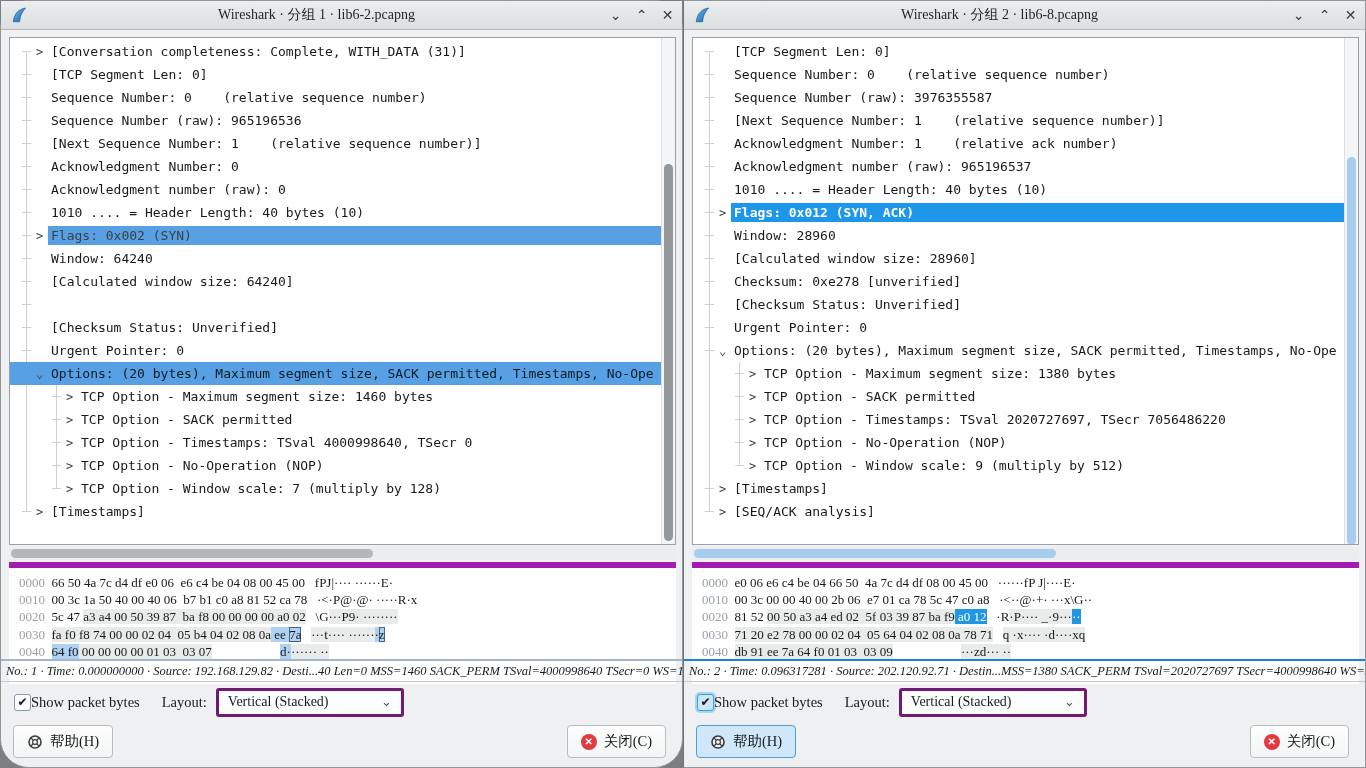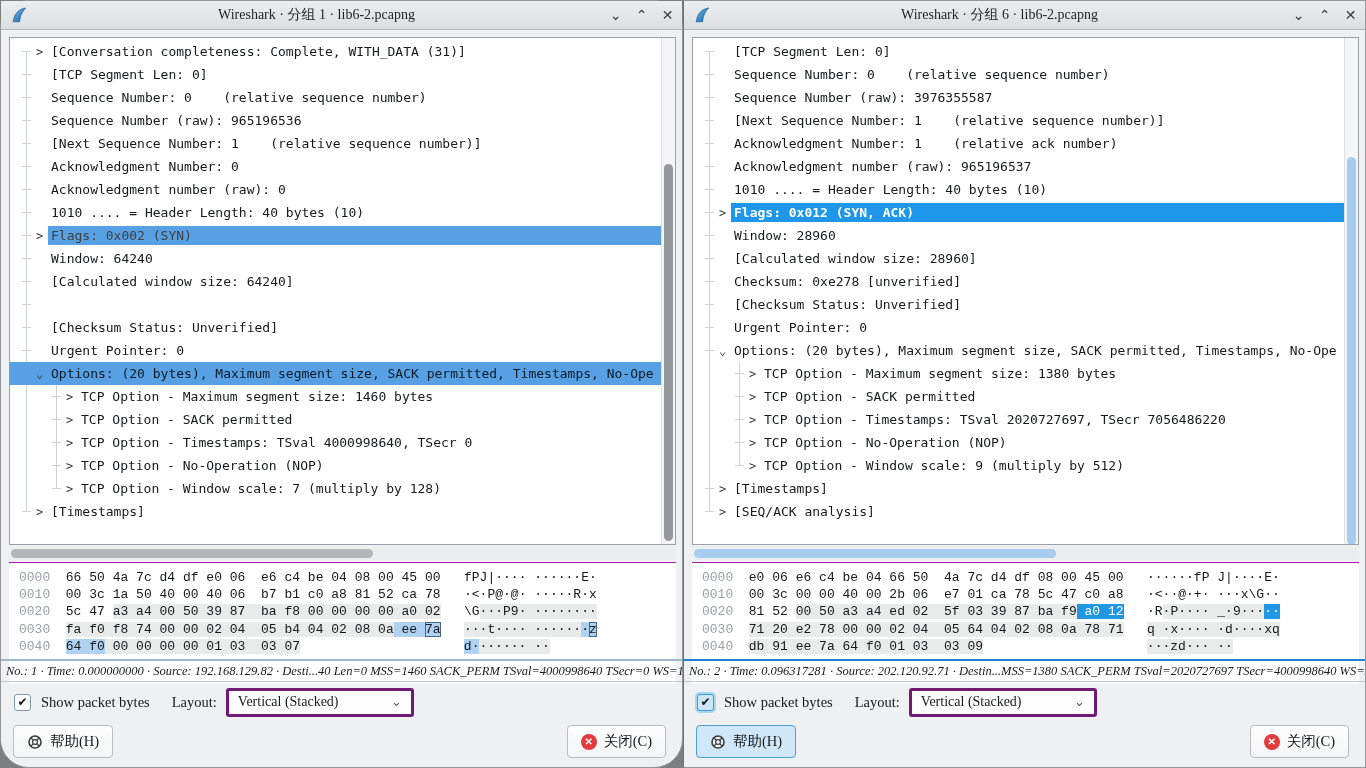--- a/index.html
+++ b/index.html
@@ -41,22 +41,22 @@
   #win0 .vthumb{top:126px;height:377px;background:#96999c;}
   #win1 .vthumb{top:119px;height:388px;background:var(--sb_blue,#a6cdee);}
   .hscroll{position:absolute;left:8px;top:546px;width:667px;height:13px;background:#ecedee;
     border-radius:2px;}
   .hthumb{position:absolute;left:2px;top:2px;width:362px;height:9px;border-radius:4.5px;}
   #win0 .hthumb{background:#b4b7b9;}
   #win1 .hthumb{background:var(--sb_blue,#a6cdee);}
 
   
   .hex{position:absolute;left:8px;top:561px;width:667px;height:122px;background:#ffffff;
-    border-top:1px solid #a21caf;box-sizing:border-box;padding:6px 0 0 10px;white-space:pre;
-    font-family:Liberation Mono, monospace;font-size:13px;color:#16181a;}
+    border-top:6px solid #a21caf;box-sizing:border-box;padding:6px 0 0 10px;white-space:pre;
+    font-family:Liberation Serif, serif;font-size:13px;color:#16181a;}
   .hrow{line-height:17.2px;}
   .off{color:#9aa1a7;}
   .bp{}
   .bg2{background:#e9eaea;}
   .bb{background:var(--hexhl,#afd2f2);}
   .bB{background:var(--hexhl,#afd2f2);box-shadow:inset 0 0 0 1px #47657f;}
   .bs{background:var(--hexsel,#2196e3);color:#fff;}
 
   
   .statusline{position:absolute;left:0;right:0;top:658px;height:23px;box-sizing:border-box;
@@ -66,21 +66,21 @@
   #win0 .statusline{border-top:2px solid #9fb8cf;}
   #win1 .statusline{border-top:2px solid #1f82d4;}
 
   
   .controls{position:absolute;left:0;right:0;top:682px;height:38px;display:flex;align-items:center;
     font-family:"Liberation Serif","DejaVu Serif",serif;font-size:14.5px;color:#17191b;}
   .cbx{width:17px;height:17px;box-sizing:border-box;border:1px solid #7f98aa;border-radius:3px;
     background:#fff;margin-left:13px;display:flex;align-items:center;justify-content:center;
     font-size:12px;color:#14181c;flex:none;}
   #win1 .cbx{background:#cde6f8;border-color:#3e9bd9;box-shadow:0 0 0 2px #a7d6f0;}
-  .cblabel{margin-left:10px;}
+  .cblabel{margin-left:0;}
   .laylabel{margin-left:22px;}
   .combo{margin-left:9px;width:188px;height:29px;box-sizing:border-box;background:#fdfdfd;
     border:3px solid #701a75;border-radius:3px;display:flex;align-items:center;padding:0 9px;
     font-size:14px;}
   .combo .arrow{margin-left:auto;color:#55585a;font-size:13px;}
 
   
   .btn{position:absolute;top:724px;height:33px;box-sizing:border-box;border:1px solid #b9bdc0;
     border-radius:4px;background:linear-gradient(#fefefe,#f4f5f5);display:flex;align-items:center;
     gap:7px;padding:0 13px;font-family:"Liberation Serif","DejaVu Serif",serif;font-size:14.5px;
@@ -189,21 +189,21 @@
       <svg width="18" height="18" viewBox="0 0 18 18">
           <defs>
             <linearGradient id="fg1" x1="0" y1="0" x2="1" y2="1">
               <stop offset="0" stop-color="#6fb6e8"></stop>
               <stop offset="1" stop-color="#1565b0"></stop>
             </linearGradient>
           </defs>
           <path d="M3.2,15.8 C4.2,7.5 8.8,3 15.6,2 C11.6,6.5 10,10.5 9.6,15.8 Z" fill="url(#fg1)" stroke="#0d4f8c" stroke-width="0.6"></path>
         </svg>
     </span>
-    <span class="title">Wireshark · 分组 6 · lib6-2.pcapng</span>
+    <span class="title">Wireshark · 分组 2 · lib6-8.pcapng</span>
     <span class="winctl">
       <span>⌄</span>
       <span>⌃</span>
       <span>✕</span>
     </span>
   </div>
 
   <div class="tree">
     <div class="guide" style="left:16px;top:13px;height:461px;"></div>
     <div class="guide" style="left:46px;top:324px;height:104px;"></div>

